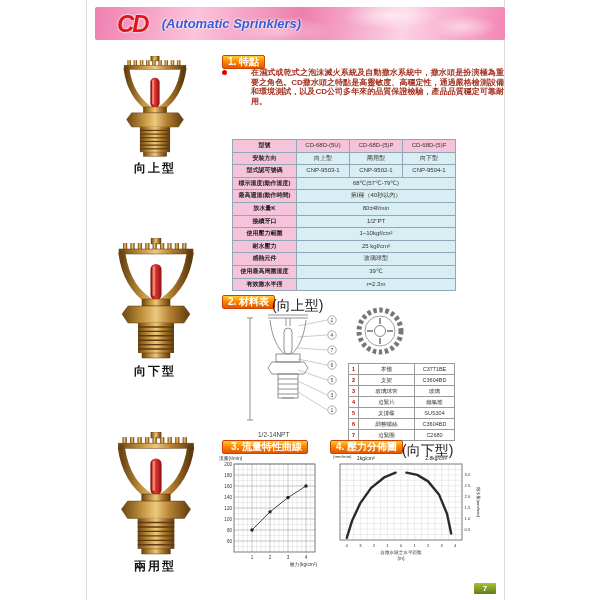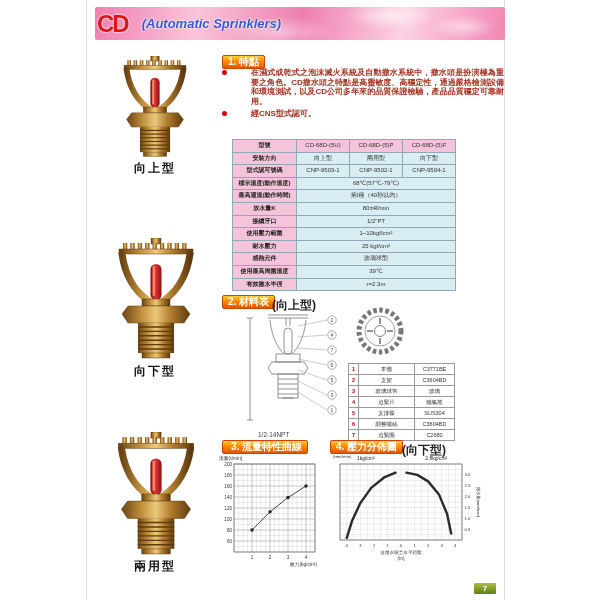--- a/index.html
+++ b/index.html
@@ -7,36 +7,36 @@
           font-family:"Liberation Sans","DejaVu Sans",sans-serif;color:#222;}
   .edge{position:absolute;top:0;bottom:0;width:1px;background:#dcdcdc;}
   
   .header{position:absolute;left:95px;top:7px;width:410px;height:33px;border-radius:2px;
     background:
       radial-gradient(ellipse 70px 22px at 72% 25%, rgba(255,255,255,.6), transparent 65%),
       radial-gradient(ellipse 90px 26px at 45% 75%, rgba(255,255,255,.45), transparent 60%),
       radial-gradient(ellipse 50px 18px at 90% 60%, rgba(255,255,255,.5), transparent 65%),
       linear-gradient(100deg,#f07fb0,#fbc4da 25%,#ee7fae 50%,#fdd2e4 75%,#f286b4);
     display:flex;align-items:center;}
-  .logo{font-size:24px;font-weight:900;color:#e01616;margin:0 10px 0 2px;
+  .logo{font-size:24px;font-weight:900;font-style:italic;color:#e01616;margin:0 10px 0 22px;
         text-shadow:0 0 2px #fff,0 0 2px #fff;letter-spacing:-2px;}
   .title-zh{font-size:21px;font-weight:900;color:#1f3fae;letter-spacing:3px;
         text-shadow:0 0 2px #fff,0 0 2px #fff,1px 1px 0 #fff;}
   .title-en{font-size:13px;font-weight:bold;font-style:italic;color:#3a57d6;margin-left:4px;
         text-shadow:0 0 2px #fff,0 0 2px #fff;}
   
   .sprinkler-slot{position:absolute;}
   .sprinkler-slot svg{width:100%;height:100%;}
   .prod-label{position:absolute;left:100px;width:110px;text-align:center;font-size:12px;
         font-weight:bold;color:#111;letter-spacing:2px;}
   
   .badge{position:absolute;padding:1px 5px;font-size:10px;font-weight:bold;color:#fff;
         background:linear-gradient(#ffcc33,#ff8800 45%,#e05500);border:1px solid #cc4400;
         border-radius:2px;line-height:10px;white-space:nowrap;}
-  .badge-note{position:absolute;font-size:12px;font-weight:bold;color:#222;}
+  .badge-note{position:absolute;font-size:14px;font-weight:normal;color:#222;}
   
   .features{position:absolute;left:222px;top:68px;width:282px;}
   .feat-item{display:flex;gap:4px;margin-bottom:3px;}
   .dot{flex:0 0 5px;width:5px;height:5px;border-radius:50%;background:#e00000;margin-top:2px;}
   .feat-text{font-size:8px;line-height:9.6px;color:#a5301f;font-weight:bold;text-align:justify;margin-left:20px;}
   
   .spec{position:absolute;left:232px;top:139px;border-collapse:collapse;table-layout:fixed;}
   .spec td{border:1px solid #90a8b8;font-size:6px;text-align:center;padding:0;line-height:11.6px;
         height:11.6px;overflow:hidden;white-space:nowrap;color:#333;}
   .spec td.lab{background:#f6c4da;font-weight:bold;color:#222;}
@@ -215,24 +215,20 @@
       </g>
     </svg>
   </div>
   <div class="prod-label" style="top:558px;">兩用型</div>
 
   <div class="badge" style="left:222px;top:55px;">1. 特點</div>
   <div class="features">
     <div class="feat-item">
       <div class="dot"></div>
       <div class="feat-text">在濕式或乾式之泡沫滅火系統及自動撒水系統中，撒水頭是扮演極為重要之角色。CD撒水頭之特點是高靈敏度、高穩定性，通過嚴格檢測設備和環境測試，以及CD公司多年來的品質保證檢驗，產品品質穩定可靠耐用。</div>
-    </div>
-    <div class="feat-item">
-      <div class="dot"></div>
-      <div class="feat-text">經CNS型式認可。</div>
     </div>
   </div>
 
   <table class="spec">
     <colgroup>
         <col style="width:64px">
         <col style="width:53px">
         <col style="width:53px">
         <col style="width:53px">
       </colgroup>

